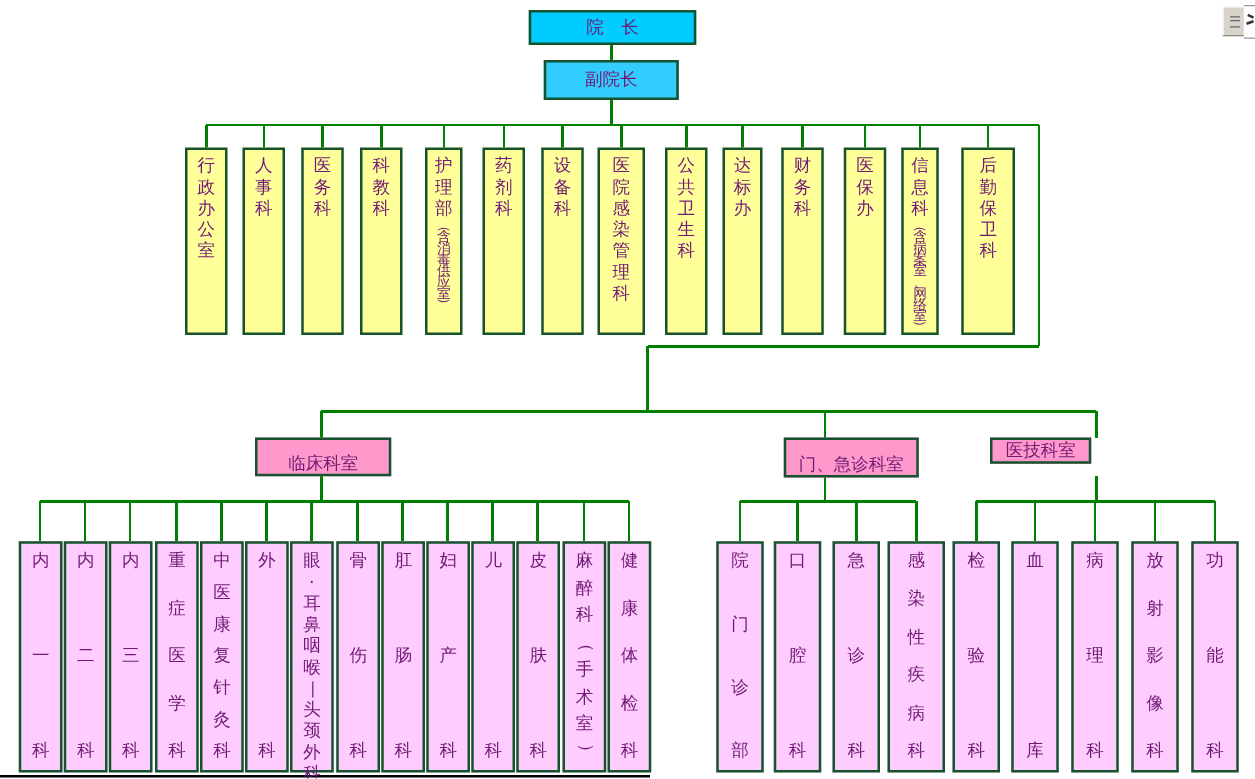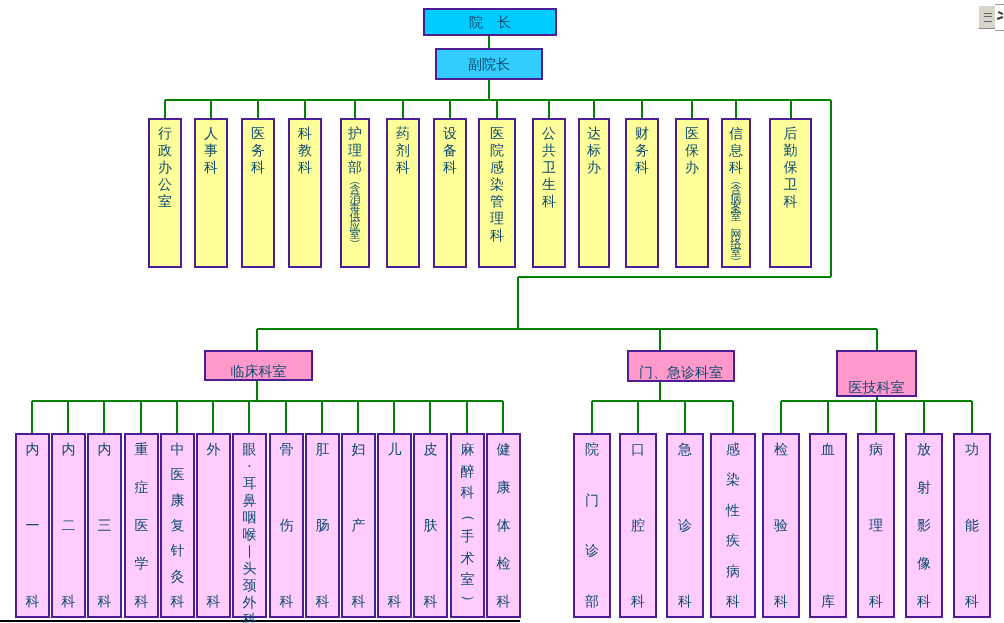--- a/index.html
+++ b/index.html
@@ -3,42 +3,42 @@
 <meta charset="utf-8">
 <style>
   html,body{margin:0;padding:0;background:#fff;}
   #canvas{
     position:relative;width:1004px;height:623px;background:#ffffff;
     font-family:"DejaVu Sans",sans-serif;color:#000;overflow:hidden;
   }
   #connectors{position:absolute;left:0;top:0;width:1004px;height:623px;}
   #connectors path{stroke:#008000;stroke-width:2;fill:none;shape-rendering:crispEdges;}
   .node{
-    position:absolute;box-sizing:border-box;border:2px solid #4c1d95;
+    position:absolute;box-sizing:border-box;border:2px solid #14532d;
     display:flex;align-items:center;justify-content:center;
-    font-size:14px;line-height:16px;color:#0c4a6e;
+    font-size:14px;line-height:16px;color:#701a75;
   }
   .cyan1{background:#00ccff;}
   .cyan2{background:#33ccff;}
   .yellow{background:#ffff99;}
   .pink{background:#ff99cc;align-items:flex-end;}
   .lav{background:#ffccff;}
   .vbox{flex-direction:column;align-items:center;}
   .vbox.pack{justify-content:flex-start;padding-top:5px;}
   .vbox.spread{justify-content:space-between;padding:6px 0;}
   .c{display:block;text-align:center;}
   .c-main{font-size:14px;line-height:17px;}
   .c-note{font-size:11px;line-height:9px;}
   .rot{transform:rotate(90deg);}
   
   .b-director{left:423px;top:8px;width:134px;height:28px;}
   .b-deputy{left:435px;top:48px;width:108px;height:32px;}
   .b-cat-clinical{left:204px;top:350px;width:109px;height:31px;}
   .b-cat-outpatient{left:627px;top:350px;width:108px;height:32px;}
-  .b-cat-medtech{left:836px;top:350px;width:81px;height:47px;}
+  .b-cat-medtech{left:792px;top:350px;width:81px;height:21px;}
   
   .page-line{position:absolute;left:0;top:620px;width:520px;height:2px;background:#000;}
   
   .panel-handle{
     position:absolute;left:978px;top:5px;width:17px;height:22px;
     background:#d8d4cc;border-top:1px solid #fff;border-left:1px solid #fff;
     border-right:1px solid #8a867e;border-bottom:1px solid #8a867e;
     display:flex;align-items:center;justify-content:center;
   }
   .menu-lines{width:8px;height:7px;border-top:1px solid #666;border-bottom:1px solid #666;

